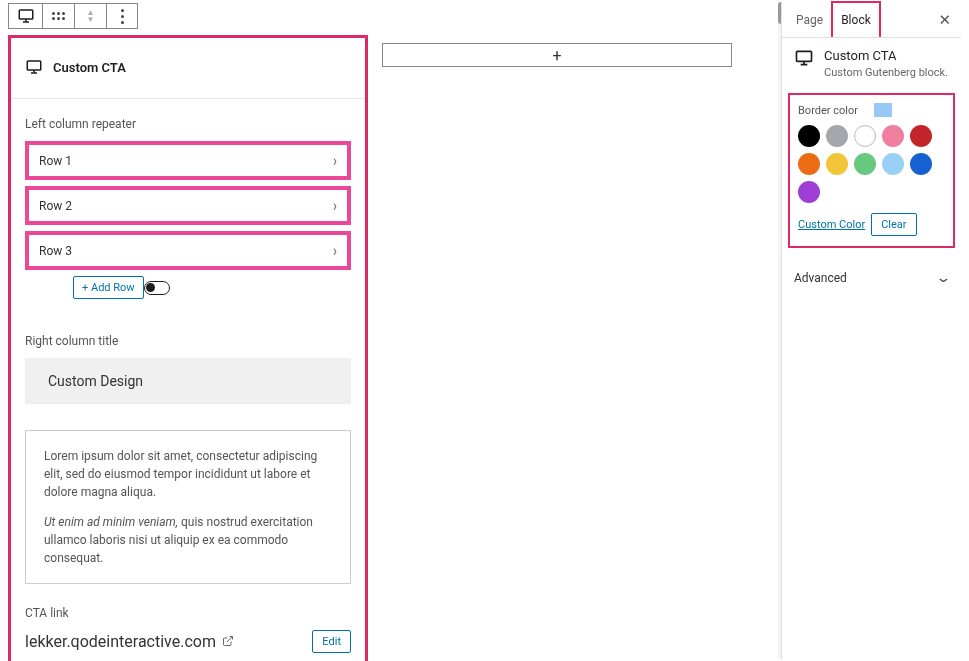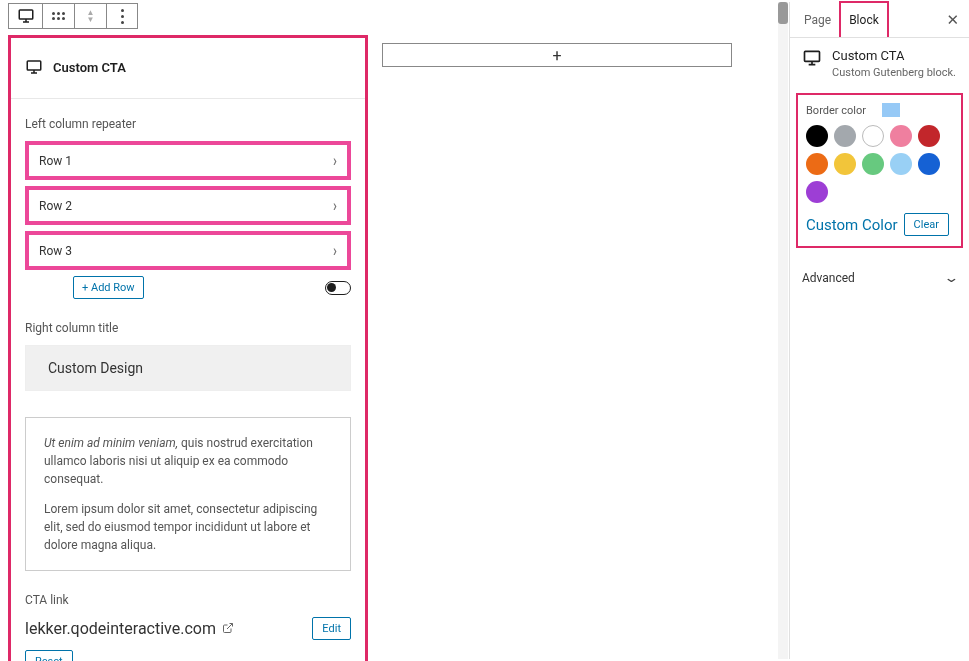--- a/index.html
+++ b/index.html
@@ -16,21 +16,21 @@
 .block-header .icon-sq { display: inline-flex; }
 .block-title { font-weight: 600; font-size: 13px; }
 
 .divider { height: 1px; background: #e8e8e8; margin: 0 -14px 18px; }
 
 .section-label { font-size: 12px; color: #555; margin-bottom: 10px; }
 
 .row-item { border: 4px solid #ec4899; padding: 8px 10px; margin-bottom: 6px; font-size: 12px; color: #333; display: flex; justify-content: space-between; align-items: center; cursor: pointer; }
 .row-item .chev { color: #777; font-size: 13px; font-weight: 600; transform: scaleY(1.3); }
 
-.add-row-bar { display: flex; justify-content: space-between; align-items: center; margin-top: 6px; margin-bottom: 22px; padding-left: 48px; }
+.add-row-bar { display: flex; justify-content: flex-start; align-items: center; margin-top: 6px; margin-bottom: 35px; padding-left: 48px; }
 .add-row-btn { border: 1px solid #0073aa; color: #0073aa; background: #fff; padding: 4px 8px; font-size: 11px; border-radius: 2px; cursor: pointer; }
 .toggle { width: 26px; height: 14px; border: 1.5px solid #1e1e1e; border-radius: 10px; position: relative; cursor: pointer; }
 .toggle::after { content: ""; position: absolute; left: 1px; top: 1px; width: 9px; height: 9px; background: #1e1e1e; border-radius: 50%; }
 
 .text-input-box { background: #f0f0f0; border: 1px solid #eee; padding: 14px 22px; font-size: 14px; color: #333; margin-bottom: 26px; }
 
 .richtext-box { border: 1px solid #ccc; padding: 16px 18px; font-size: 12px; color: #555; line-height: 1.5; margin-bottom: 22px; }
 .richtext-box p { margin-bottom: 12px; }
 .richtext-box p:last-child { margin-bottom: 0; }
 .richtext-box em { font-style: italic; }
@@ -38,38 +38,38 @@
 .link-row { display: flex; justify-content: space-between; align-items: center; margin-bottom: 10px; }
 .link-url { font-size: 16px; color: #333; display: flex; align-items: center; gap: 6px; }
 .ext-icon { color: #666; }
 .edit-btn, .reset-btn, .clear-btn { border: 1px solid #0073aa; color: #0073aa; background: #fff; padding: 4px 9px; font-size: 11px; border-radius: 2px; cursor: pointer; }
 
 .add-block-btn { position: absolute; top: 43px; left: 382px; width: 350px; height: 24px; border: 1px solid #888; display: flex; align-items: center; justify-content: center; font-size: 16px; color: #333; cursor: pointer; }
 
 .main-scroll { position: absolute; top: 2px; left: 778px; width: 10px; height: 657px; background: #f4f4f4; }
 .main-scroll .thumb { position: absolute; top: 0; left: 0; width: 100%; height: 22px; background: #999; border-radius: 3px; }
 
-.sidebar { position: absolute; top: 2px; right: 0; width: 180px; height: 657px; border-left: 1px solid #e0e0e0; background: #fff; }
+.sidebar { position: absolute; top: 2px; right: 8px; width: 180px; height: 657px; border-left: 1px solid #e0e0e0; background: #fff; }
 .sb-tabs { display: flex; align-items: center; border-bottom: 1px solid #e0e0e0; height: 36px; padding: 0 6px; position: relative; }
 .sb-tab { padding: 0 8px; font-size: 12px; color: #666; height: 100%; display: flex; align-items: center; cursor: pointer; }
 .sb-tab.active { color: #1e1e1e; border: 2px solid #de2967; border-bottom: none; height: calc(100% + 1px); margin-top: -1px; background: #fff; z-index: 2; }
 .sb-close { margin-left: auto; margin-right: 4px; font-size: 15px; color: #555; cursor: pointer; }
 
 .sb-block-info { padding: 10px 12px 14px; display: flex; gap: 10px; }
 .sb-block-desc { font-size: 11px; color: #333; }
 .sb-block-desc .name { font-weight: 400; color: #1e1e1e; font-size: 13px; margin-bottom: 3px; }
 .sb-block-desc .sub { color: #666; font-size: 11px; }
 
 .color-panel { border: 2px solid #de2967; margin: 0 6px 14px; padding: 8px 8px 10px; }
 .color-label { font-size: 11px; color: #555; margin-bottom: 8px; display: flex; align-items: center; gap: 16px; }
 .swatch-preview { width: 18px; height: 14px; background: #96c9f6; }
 .swatches { display: flex; flex-wrap: wrap; gap: 6px; margin-bottom: 10px; }
 .sw { width: 22px; height: 22px; border-radius: 50%; cursor: pointer; }
 .sw.bordered { border: 1px solid #bbb; }
-.custom-link { color: #0073aa; font-size: 15px; cursor: pointer; margin-right: 4px; }
+.custom-link { color: #0073aa; text-decoration: underline; font-size: 11px; cursor: pointer; margin-right: 4px; }
 .cl-row { display: flex; align-items: center; gap: 2px; }
 
 .advanced { display: flex; justify-content: space-between; align-items: center; padding: 8px 12px; font-size: 12px; color: #333; cursor: pointer; }
 .advanced .chev-d { font-size: 13px; color: #444; transform: scaleX(1.5); }
 
 .icon-monitor { width: 18px; height: 18px; }
 .icon-monitor svg { width: 100%; height: 100%; }
 
 .dots-2x3 { display: grid; grid-template-columns: repeat(3, 3px); grid-template-rows: repeat(2, 3px); gap: 2px; }
 .dots-2x3 span { width: 3px; height: 3px; background: #444; border-radius: 50%; }
@@ -143,22 +143,22 @@
     </div>
   <div class="add-row-bar">
     <button class="add-row-btn">+ Add Row</button>
     <div class="toggle"></div>
   </div>
 
   <div class="section-label">Right column title</div>
   <div class="text-input-box">Custom Design</div>
 
   <div class="richtext-box">
+    <p>Lorem ipsum dolor sit amet, consectetur adipiscing elit, sed do eiusmod tempor incididunt ut labore et dolore magna aliqua.</p>
     <p><em>Ut enim ad minim veniam,</em><span> quis nostrud exercitation ullamco laboris nisi ut aliquip ex ea commodo consequat.</span></p>
-    <p>Lorem ipsum dolor sit amet, consectetur adipiscing elit, sed do eiusmod tempor incididunt ut labore et dolore magna aliqua.</p>
   </div>
 
   <div class="section-label">CTA link</div>
   <div class="link-row">
     <div class="link-url">
       <span>lekker.qodeinteractive.com</span>
       <span class="ext-icon">
         <svg width="12" height="12" viewBox="0 0 24 24" fill="none" stroke="#666" stroke-width="2">
             <path d="M18 13v6a2 2 0 0 1-2 2H5a2 2 0 0 1-2-2V8a2 2 0 0 1 2-2h6M15 3h6v6M10 14L21 3"></path>
           </svg>

